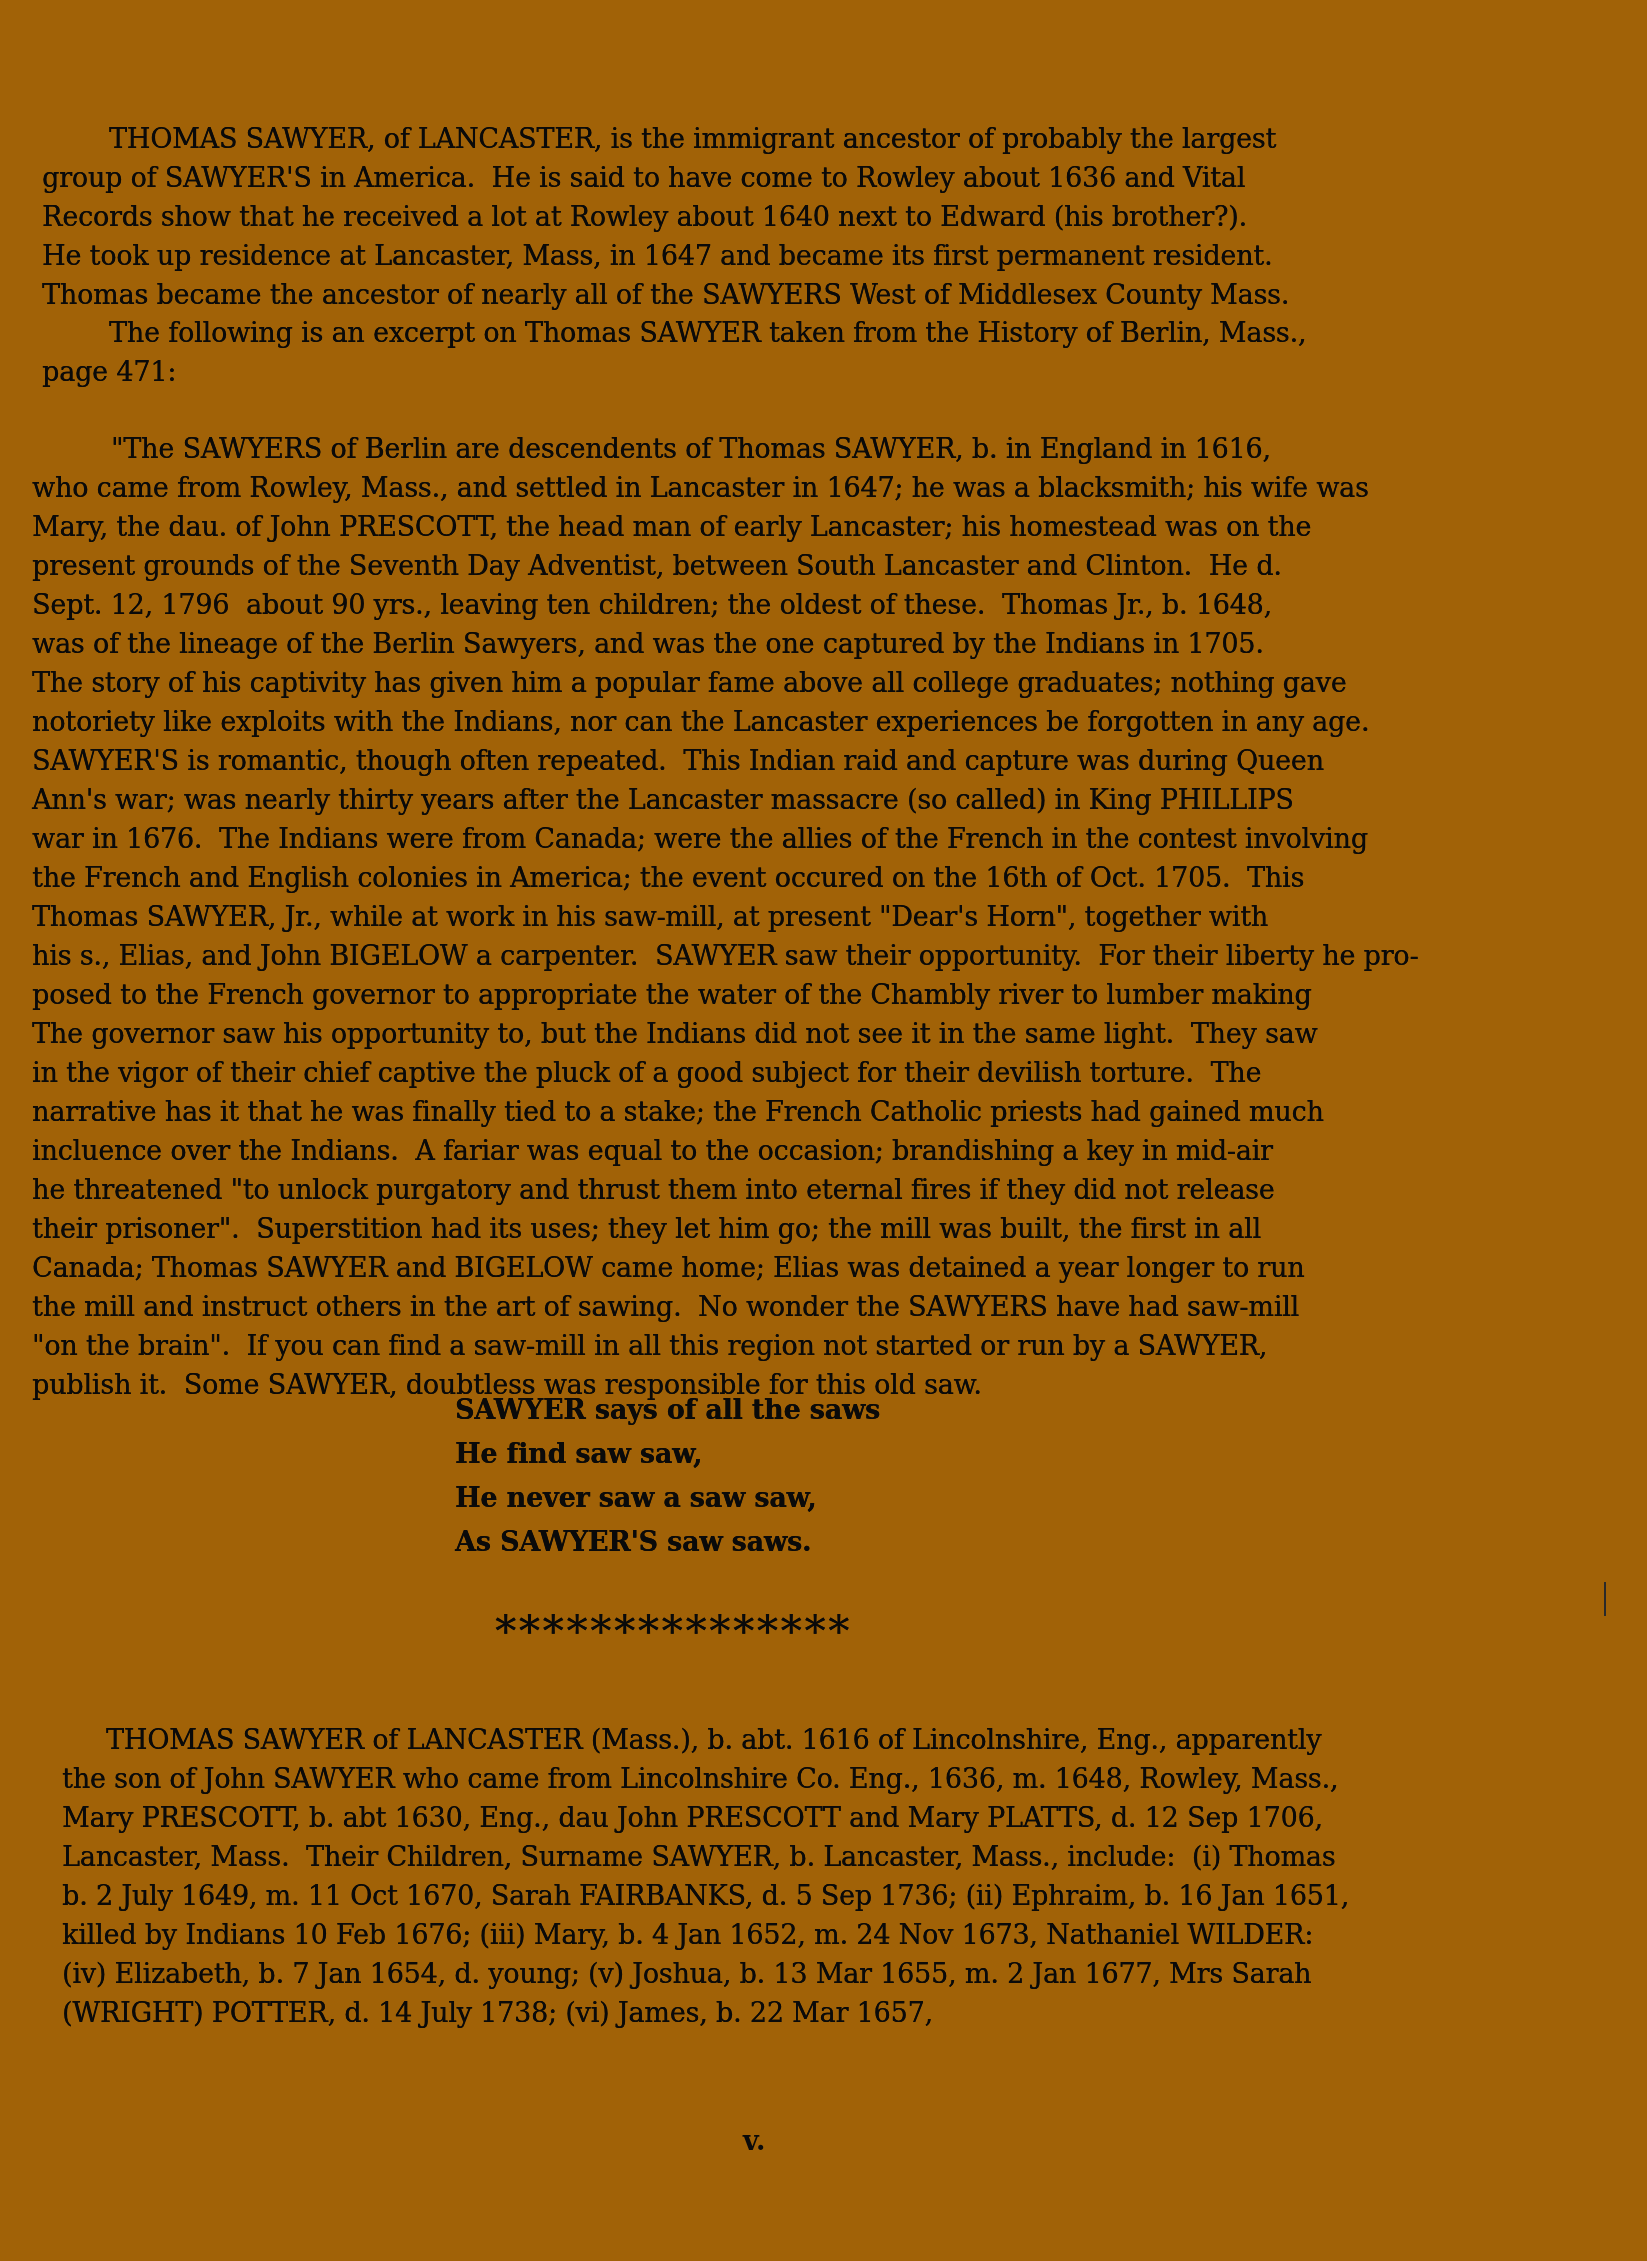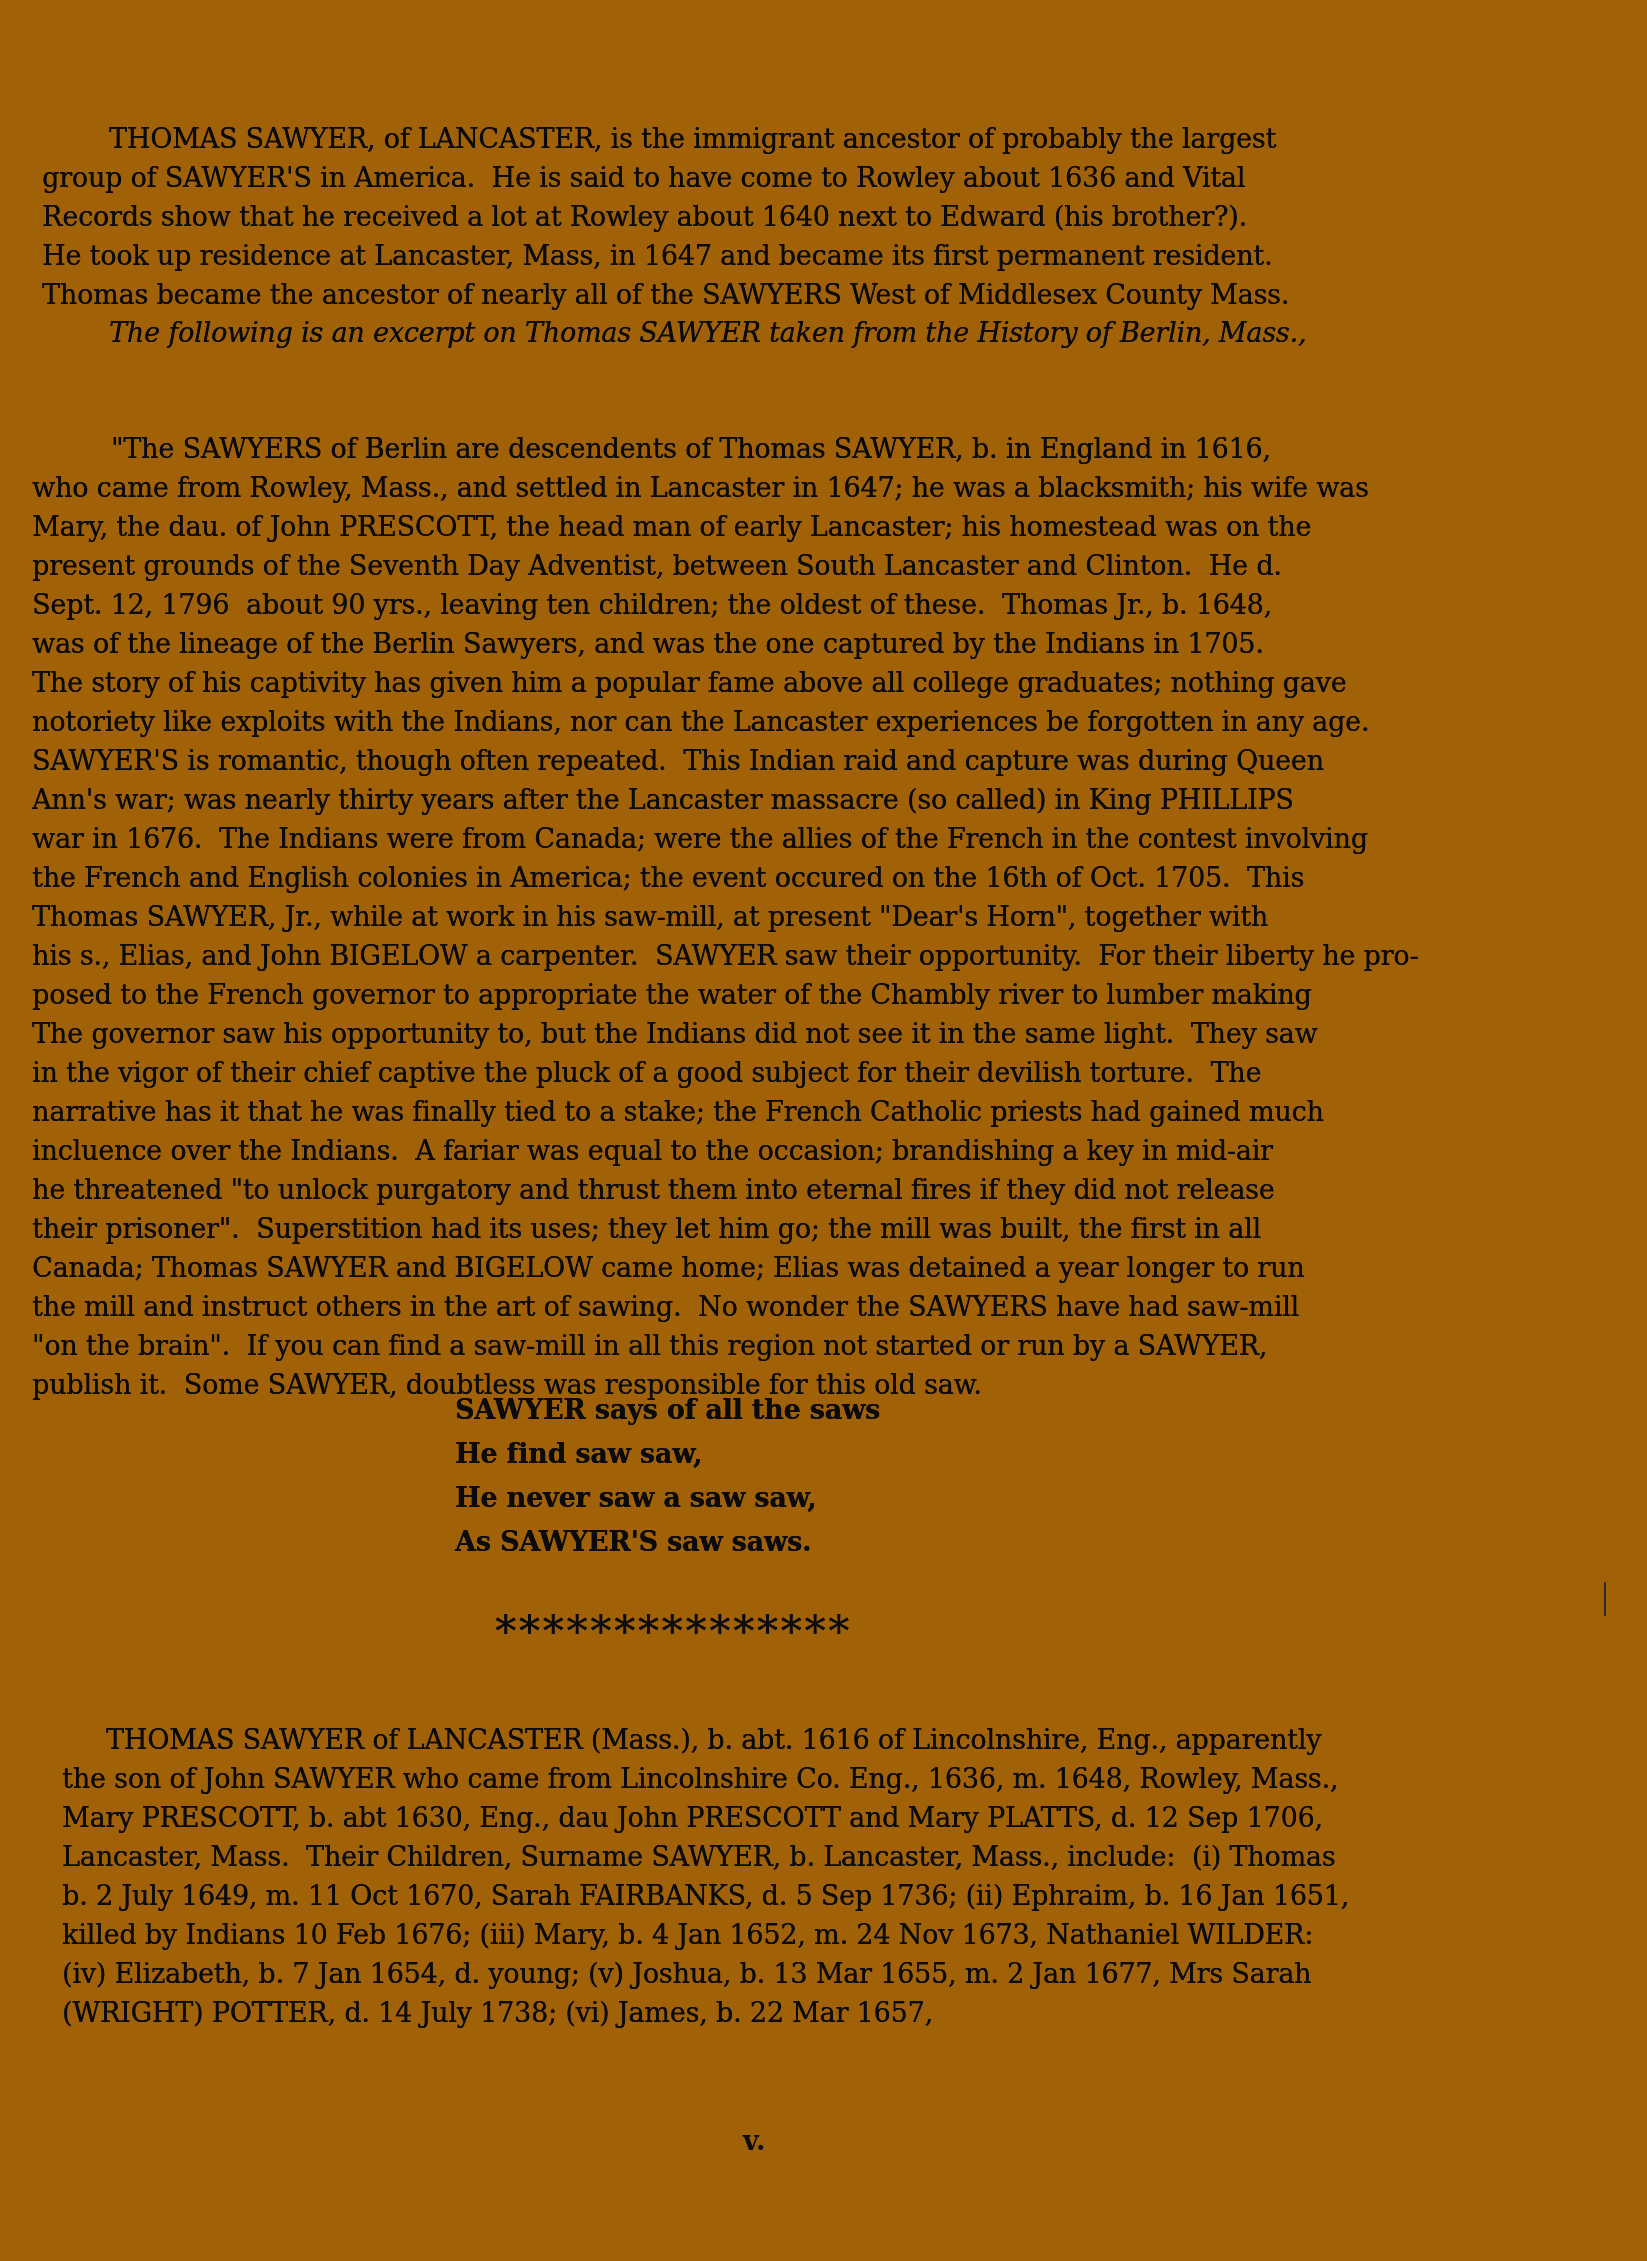--- a/index.html
+++ b/index.html
@@ -17,21 +17,21 @@
     white-space: pre;
   }
   .tline {
     height: 39px;
     line-height: 39px;
     font-size: 27px;
     letter-spacing: -0.2px;
     text-shadow: 0.3px 0 0 currentColor;
   }
   .intro        { left: 42px;  top: 119px;  }
-  .excerpt-lead { left: 42px;  top: 313px; font-style: italic;  }
+  .excerpt-lead { left: 42px;  top: 313px;  }
   .excerpt      { left: 32px;  top: 429px;  }
   .intro .tline:first-child        { padding-left: 67px;  }
   .excerpt-lead .tline:first-child { padding-left: 67px;  }
   .excerpt .tline:first-child      { padding-left: 79px; }
   .poem { left: 455px; top: 1388px; font-weight: bold; }
   .poem .tline { height: 44px; line-height: 44px; }
   .separator {
     left: 495px; top: 1614px;
     font-size: 42px;
     line-height: 35px;
@@ -54,21 +54,21 @@
     background: #2a2a2a;
   }
 </style>
 </head>
 <body>
 
 <div class="page">
 
   <div class="block intro"><div class="tline">THOMAS SAWYER, of LANCASTER, is the immigrant ancestor of probably the largest</div><div class="tline">group of SAWYER'S in America.  He is said to have come to Rowley about 1636 and Vital</div><div class="tline">Records show that he received a lot at Rowley about 1640 next to Edward (his brother?).</div><div class="tline">He took up residence at Lancaster, Mass, in 1647 and became its first permanent resident.</div><div class="tline">Thomas became the ancestor of nearly all of the SAWYERS West of Middlesex County Mass.</div></div>
 
-  <div class="block excerpt-lead"><div class="tline">The following is an excerpt on Thomas SAWYER taken from the History of Berlin, Mass.,</div></div>
+  <div class="block excerpt-lead"><div class="tline">The following is an excerpt on Thomas SAWYER taken from the History of Berlin, Mass.,</div><div class="tline">page 471:</div></div>
 
   <div class="block excerpt"><div class="tline">"The SAWYERS of Berlin are descendents of Thomas SAWYER, b. in England in 1616,</div><div class="tline">who came from Rowley, Mass., and settled in Lancaster in 1647; he was a blacksmith; his wife was</div><div class="tline">Mary, the dau. of John PRESCOTT, the head man of early Lancaster; his homestead was on the</div><div class="tline">present grounds of the Seventh Day Adventist, between South Lancaster and Clinton.  He d.</div><div class="tline">Sept. 12, 1796  about 90 yrs., leaving ten children; the oldest of these.  Thomas Jr., b. 1648,</div><div class="tline">was of the lineage of the Berlin Sawyers, and was the one captured by the Indians in 1705.</div><div class="tline">The story of his captivity has given him a popular fame above all college graduates; nothing gave</div><div class="tline">notoriety like exploits with the Indians, nor can the Lancaster experiences be forgotten in any age.</div><div class="tline">SAWYER'S is romantic, though often repeated.  This Indian raid and capture was during Queen</div><div class="tline">Ann's war; was nearly thirty years after the Lancaster massacre (so called) in King PHILLIPS</div><div class="tline">war in 1676.  The Indians were from Canada; were the allies of the French in the contest involving</div><div class="tline">the French and English colonies in America; the event occured on the 16th of Oct. 1705.  This</div><div class="tline">Thomas SAWYER, Jr., while at work in his saw-mill, at present "Dear's Horn", together with</div><div class="tline">his s., Elias, and John BIGELOW a carpenter.  SAWYER saw their opportunity.  For their liberty he pro-</div><div class="tline">posed to the French governor to appropriate the water of the Chambly river to lumber making</div><div class="tline">The governor saw his opportunity to, but the Indians did not see it in the same light.  They saw</div><div class="tline">in the vigor of their chief captive the pluck of a good subject for their devilish torture.  The</div><div class="tline">narrative has it that he was finally tied to a stake; the French Catholic priests had gained much</div><div class="tline">incluence over the Indians.  A fariar was equal to the occasion; brandishing a key in mid-air</div><div class="tline">he threatened "to unlock purgatory and thrust them into eternal fires if they did not release</div><div class="tline">their prisoner".  Superstition had its uses; they let him go; the mill was built, the first in all</div><div class="tline">Canada; Thomas SAWYER and BIGELOW came home; Elias was detained a year longer to run</div><div class="tline">the mill and instruct others in the art of sawing.  No wonder the SAWYERS have had saw-mill</div><div class="tline">"on the brain".  If you can find a saw-mill in all this region not started or run by a SAWYER,</div><div class="tline">publish it.  Some SAWYER, doubtless was responsible for this old saw.</div></div>
 
   <div class="block poem"><div class="tline">SAWYER says of all the saws</div><div class="tline">He find saw saw,</div><div class="tline">He never saw a saw saw,</div><div class="tline">As SAWYER'S saw saws.</div></div>
 
   <div class="block separator">***************</div>
 
   <div class="block genealogy"><div class="tline">THOMAS SAWYER of LANCASTER (Mass.), b. abt. 1616 of Lincolnshire, Eng., apparently</div><div class="tline">the son of John SAWYER who came from Lincolnshire Co. Eng., 1636, m. 1648, Rowley, Mass.,</div><div class="tline">Mary PRESCOTT, b. abt 1630, Eng., dau John PRESCOTT and Mary PLATTS, d. 12 Sep 1706,</div><div class="tline">Lancaster, Mass.  Their Children, Surname SAWYER, b. Lancaster, Mass., include:  (i) Thomas</div><div class="tline">b. 2 July 1649, m. 11 Oct 1670, Sarah FAIRBANKS, d. 5 Sep 1736; (ii) Ephraim, b. 16 Jan 1651,</div><div class="tline">killed by Indians 10 Feb 1676; (iii) Mary, b. 4 Jan 1652, m. 24 Nov 1673, Nathaniel WILDER:</div><div class="tline">(iv) Elizabeth, b. 7 Jan 1654, d. young; (v) Joshua, b. 13 Mar 1655, m. 2 Jan 1677, Mrs Sarah</div><div class="tline">(WRIGHT) POTTER, d. 14 July 1738; (vi) James, b. 22 Mar 1657,</div></div>
 
   <div class="block page-number">v.</div>

